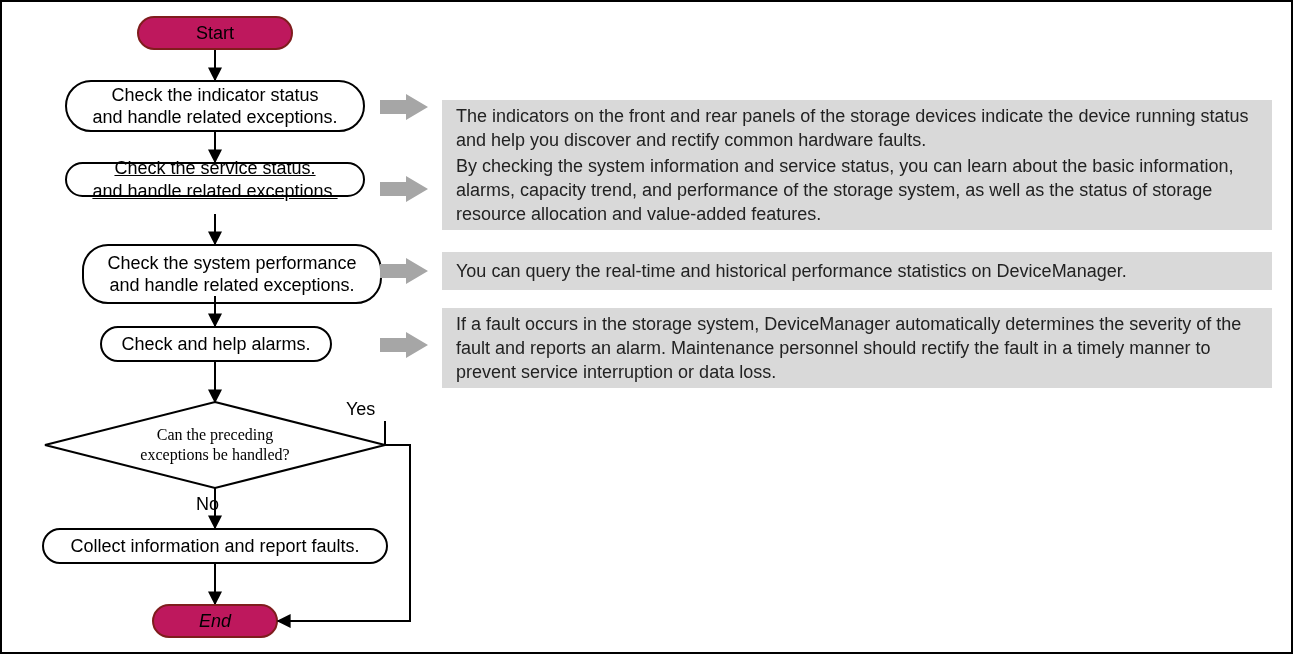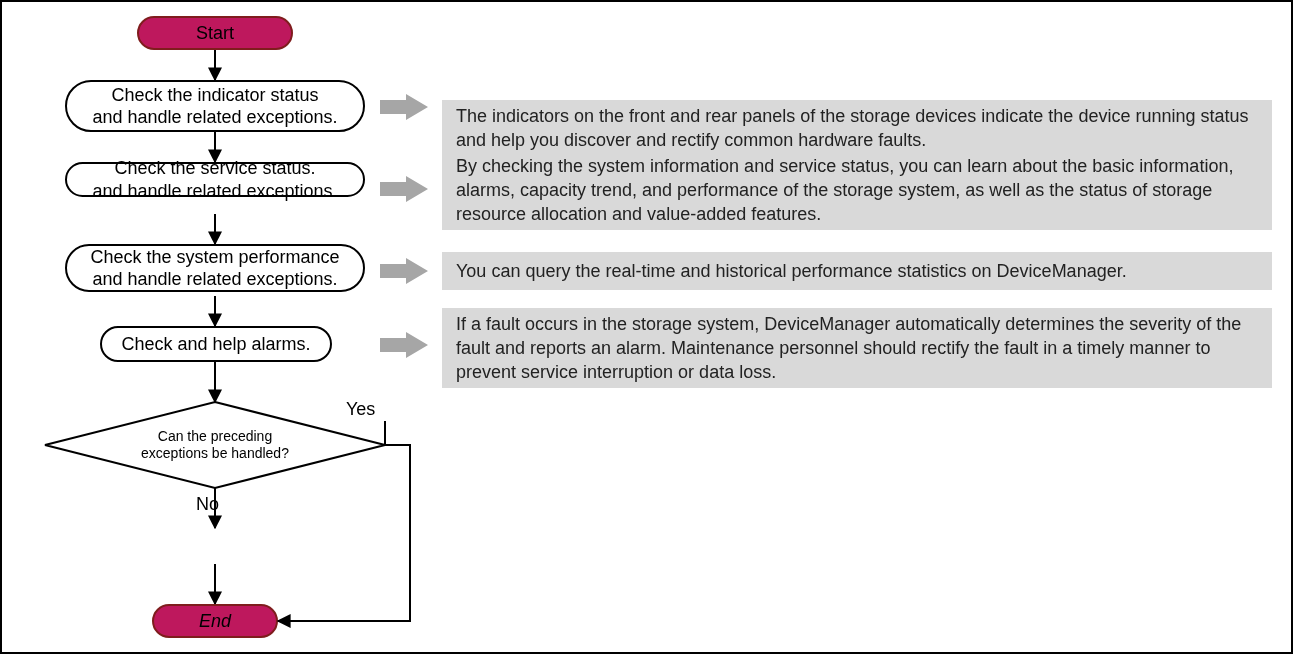--- a/index.html
+++ b/index.html
@@ -48,24 +48,25 @@
     overflow: visible;
   }
   .decision .dtext {
     position: absolute;
     left: 0; top: 0;
     width: 100%; height: 100%;
     display: flex;
     align-items: center;
     justify-content: center;
     text-align: center;
-    font-size: 14px;
+    font-size: 16px;
     line-height: 1.25;
     padding: 0 60px;
     box-sizing: border-box;
+    font-family: Liberation Serif, serif;
   }
   .desc {
     position: absolute;
     background: #d9d9d9;
     color: #222;
     font-size: 18px;
     line-height: 1.35;
     padding: 8px 14px;
     box-sizing: border-box;
     display: flex;
@@ -112,29 +113,29 @@
   </svg>
 
   <div class="node process" style="left:63px; top:78px; width:300px; height:52px;">
     <span style="white-space:pre-line">Check the indicator status
 and handle related exceptions.</span>
   </div>
   <svg class="conn" style="left:213px; top:130px; width:2px; height:30px;">
     <line x1="0" y1="0" x2="0" y2="30" marker-end="url(#arrow)"></line>
   </svg>
 
-  <div class="node process" style="left:63px; top:160px; width:300px; height:35px;">
+  <div class="node process" style="left:63px; top:160px; width:300px; height:35px;text-decoration:underline;">
     <span style="white-space:pre-line">Check the service status.
 and handle related exceptions.</span>
   </div>
   <svg class="conn" style="left:213px; top:212px; width:2px; height:30px;">
     <line x1="0" y1="0" x2="0" y2="30" marker-end="url(#arrow)"></line>
   </svg>
 
-  <div class="node process" style="left:63px; top:242px; width:300px; height:48px;">
+  <div class="node process" style="left:80px; top:242px; width:300px; height:60px;">
     <span style="white-space:pre-line">Check the system performance
 and handle related exceptions.</span>
   </div>
   <svg class="conn" style="left:213px; top:294px; width:2px; height:30px;">
     <line x1="0" y1="0" x2="0" y2="30" marker-end="url(#arrow)"></line>
   </svg>
 
   <div class="node process" style="left:98px; top:324px; width:232px; height:36px;">
     <span>Check and help alarms.</span>
   </div>
@@ -153,20 +154,23 @@
   </div>
 
   <div class="label" style="left:344px; top:397px;">Yes</div>
 
   <div class="label" style="left:194px; top:492px;">No</div>
 
   <svg class="conn" style="left:213px; top:486px; width:2px; height:40px;">
     <line x1="0" y1="0" x2="0" y2="40" marker-end="url(#arrow)"></line>
   </svg>
 
+  <div class="node process" style="left:40px; top:526px; width:346px; height:36px;">
+    <span>Collect information and report faults.</span>
+  </div>
   <svg class="conn" style="left:213px; top:562px; width:2px; height:40px;">
     <line x1="0" y1="0" x2="0" y2="40" marker-end="url(#arrow)"></line>
   </svg>
 
   <div class="node terminator" style="left:150px; top:602px; width:126px; height:34px;font-style:italic;">
     <span>End</span>
   </div>
 
   <svg class="conn" style="left:276px; top:419px; width:140px; height:210px;">
 

